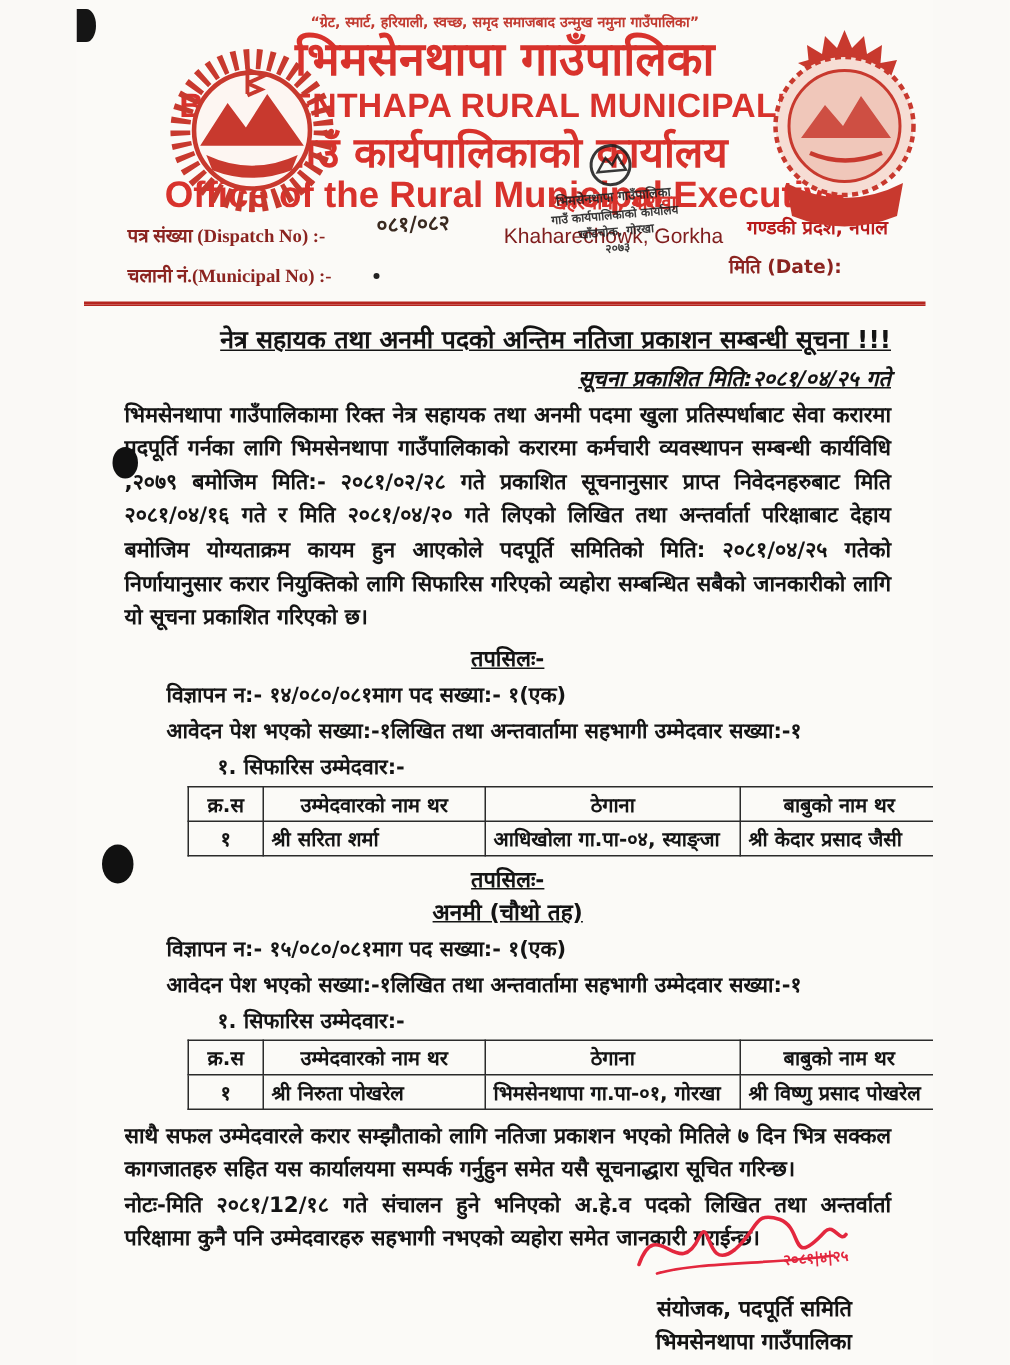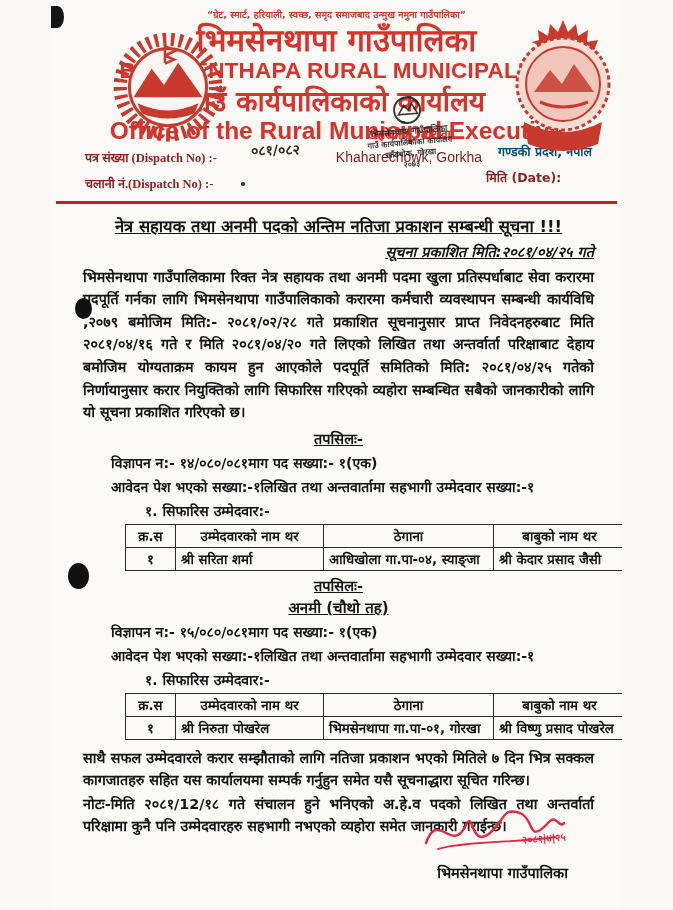--- a/index.html
+++ b/index.html
@@ -32,27 +32,27 @@
   .stamp { position:absolute; left:18px; top:-8px; width:144px; transform:rotate(-5deg); color:#1e1e1e; font-weight:bold; text-align:center; opacity:0.88; }
   .stamp svg { display:block; margin:0 auto; }
   .stamp .s1 { font-size:8.5px; }
   .stamp .s2 { font-size:8px; }
   
   .meta { display:flex; justify-content:space-between; padding:0 30px 0 34px; margin-top:-2px; }
   .meta-left { font-size:12.5px; color:#8b2420; font-weight:bold; line-height:2.0; }
   .meta-left .lbl-en { font-family:"Liberation Serif", serif; font-weight:bold; }
   .ref-val { display:inline-block; color:#3a2a20; font-size:14px; margin-left:34px; transform:translateY(-7px) rotate(-2deg); }
   .meta-right { text-align:right; font-size:12.5px; line-height:1.5; }
-  .prov-np { color:#0c4a6e; font-weight:bold; }
+  .prov-np { color:#b91c1c; font-weight:bold; }
   .prov-en { color:#7a2a22; font-family:"Liberation Serif", serif; font-weight:bold; font-size:13px; }
   .date-line { color:#8b2420; font-weight:bold; margin-top:8px; text-align:left; margin-left:-12px; }
   .dbl-rule { margin:4px 5px 0 5px; border-top:2.5px solid #b5251f; height:3px; border-bottom:1.5px solid #b5251f; }
   
   .content { padding:6px 28px 0 32px; }
-  .notice-title { text-align:center; font-size:16.5px; font-weight:bold; text-decoration:underline; margin-top:4px; }
+  .notice-title { text-align:right; font-size:16.5px; font-weight:bold; text-decoration:underline; margin-top:4px; }
   .notice-pub { text-align:right; font-size:14.5px; font-weight:bold; font-style:italic; text-decoration:underline; margin-top:4px; }
   .body-para { text-align:justify; font-size:14.3px; font-weight:bold; line-height:1.58; margin-top:5px; }
   .center-u { text-align:center; font-size:14.5px; font-weight:bold; text-decoration:underline; margin-top:4px; }
   .sec-head { text-align:center; font-size:15px; font-weight:bold; text-decoration:underline; margin-top:2px; }
   .info-row { display:flex; font-size:14px; font-weight:bold; padding-left:28px; margin-top:5px; }
   .rec-label { font-size:14px; font-weight:bold; padding-left:62px; margin-top:5px; }
   table.res { border-collapse:collapse; margin:4px 0 0 42px; width:556px; }
   table.res th, table.res td { border:1.6px solid #2b2b2b; font-size:13.3px; font-weight:bold; padding:2px 5px;margin-left:48px; }
   table.res th { text-align:center; }
   td.c { text-align:center; }
@@ -109,21 +109,21 @@
       <div class="s1">भिमसेनथापा गाउँपालिका</div>
       <div class="s2">गाउँ कार्यपालिकाको कार्यालय</div>
       <div class="s2">खाँडचोक, गोरखा</div>
       <div class="s2">२०७३</div>
     </div>
   </div>
 
   <div class="meta">
     <div class="meta-left">
       <div><span class="lbl-en">पत्र संख्या (Dispatch No) :-</span><span class="ref-val">०८१/०८२</span></div>
-      <div><span class="lbl-en">चलानी नं.(Dispatch No) :-</span><span class="ink-dot"></span></div>
+      <div><span class="lbl-en">चलानी नं.(Municipal No) :-</span><span class="ink-dot"></span></div>
     </div>
     <div class="meta-right">
       <div class="prov-np">गण्डकी प्रदेश, नेपाल</div>
       <div class="date-line">मिति (Date):</div>
     </div>
   </div>
 
   <div class="dbl-rule"></div>
 
   <div class="content">
@@ -194,17 +194,18 @@
     <div class="note-para">नोटः-मिति २०८१/12/१८ गते संचालन हुने भनिएको अ.हे.व पदको लिखित तथा अन्तर्वार्ता परिक्षामा कुनै पनि उम्मेदवारहरु सहभागी नभएको व्यहोरा समेत जानकारी गराईन्छ।</div>
 
     <div class="sig-block">
       <span class="sig-scribble">
         <svg width="150" height="56" viewBox="0 0 150 56">
           <path d="M8 40 C 20 6, 34 52, 48 22 C 56 6, 52 46, 72 30 C 88 16, 84 4, 102 10 C 118 16, 108 44, 132 18 C 138 12, 142 26, 146 20" fill="none" stroke="#e3273e" stroke-width="2.4" stroke-linecap="round"></path>
           <path d="M20 46 C 48 38, 96 40, 138 34" fill="none" stroke="#e3273e" stroke-width="1.8" stroke-linecap="round"></path>
         </svg>
         <span class="sig-date">२०८१|४|२५</span>
       </span>
+      <div class="sig-line">संयोजक, पदपूर्ति समिति</div>
       <div class="sig-line">भिमसेनथापा गाउँपालिका</div>
     </div>
   </div>
 
 </div>
 
 </body></html>

